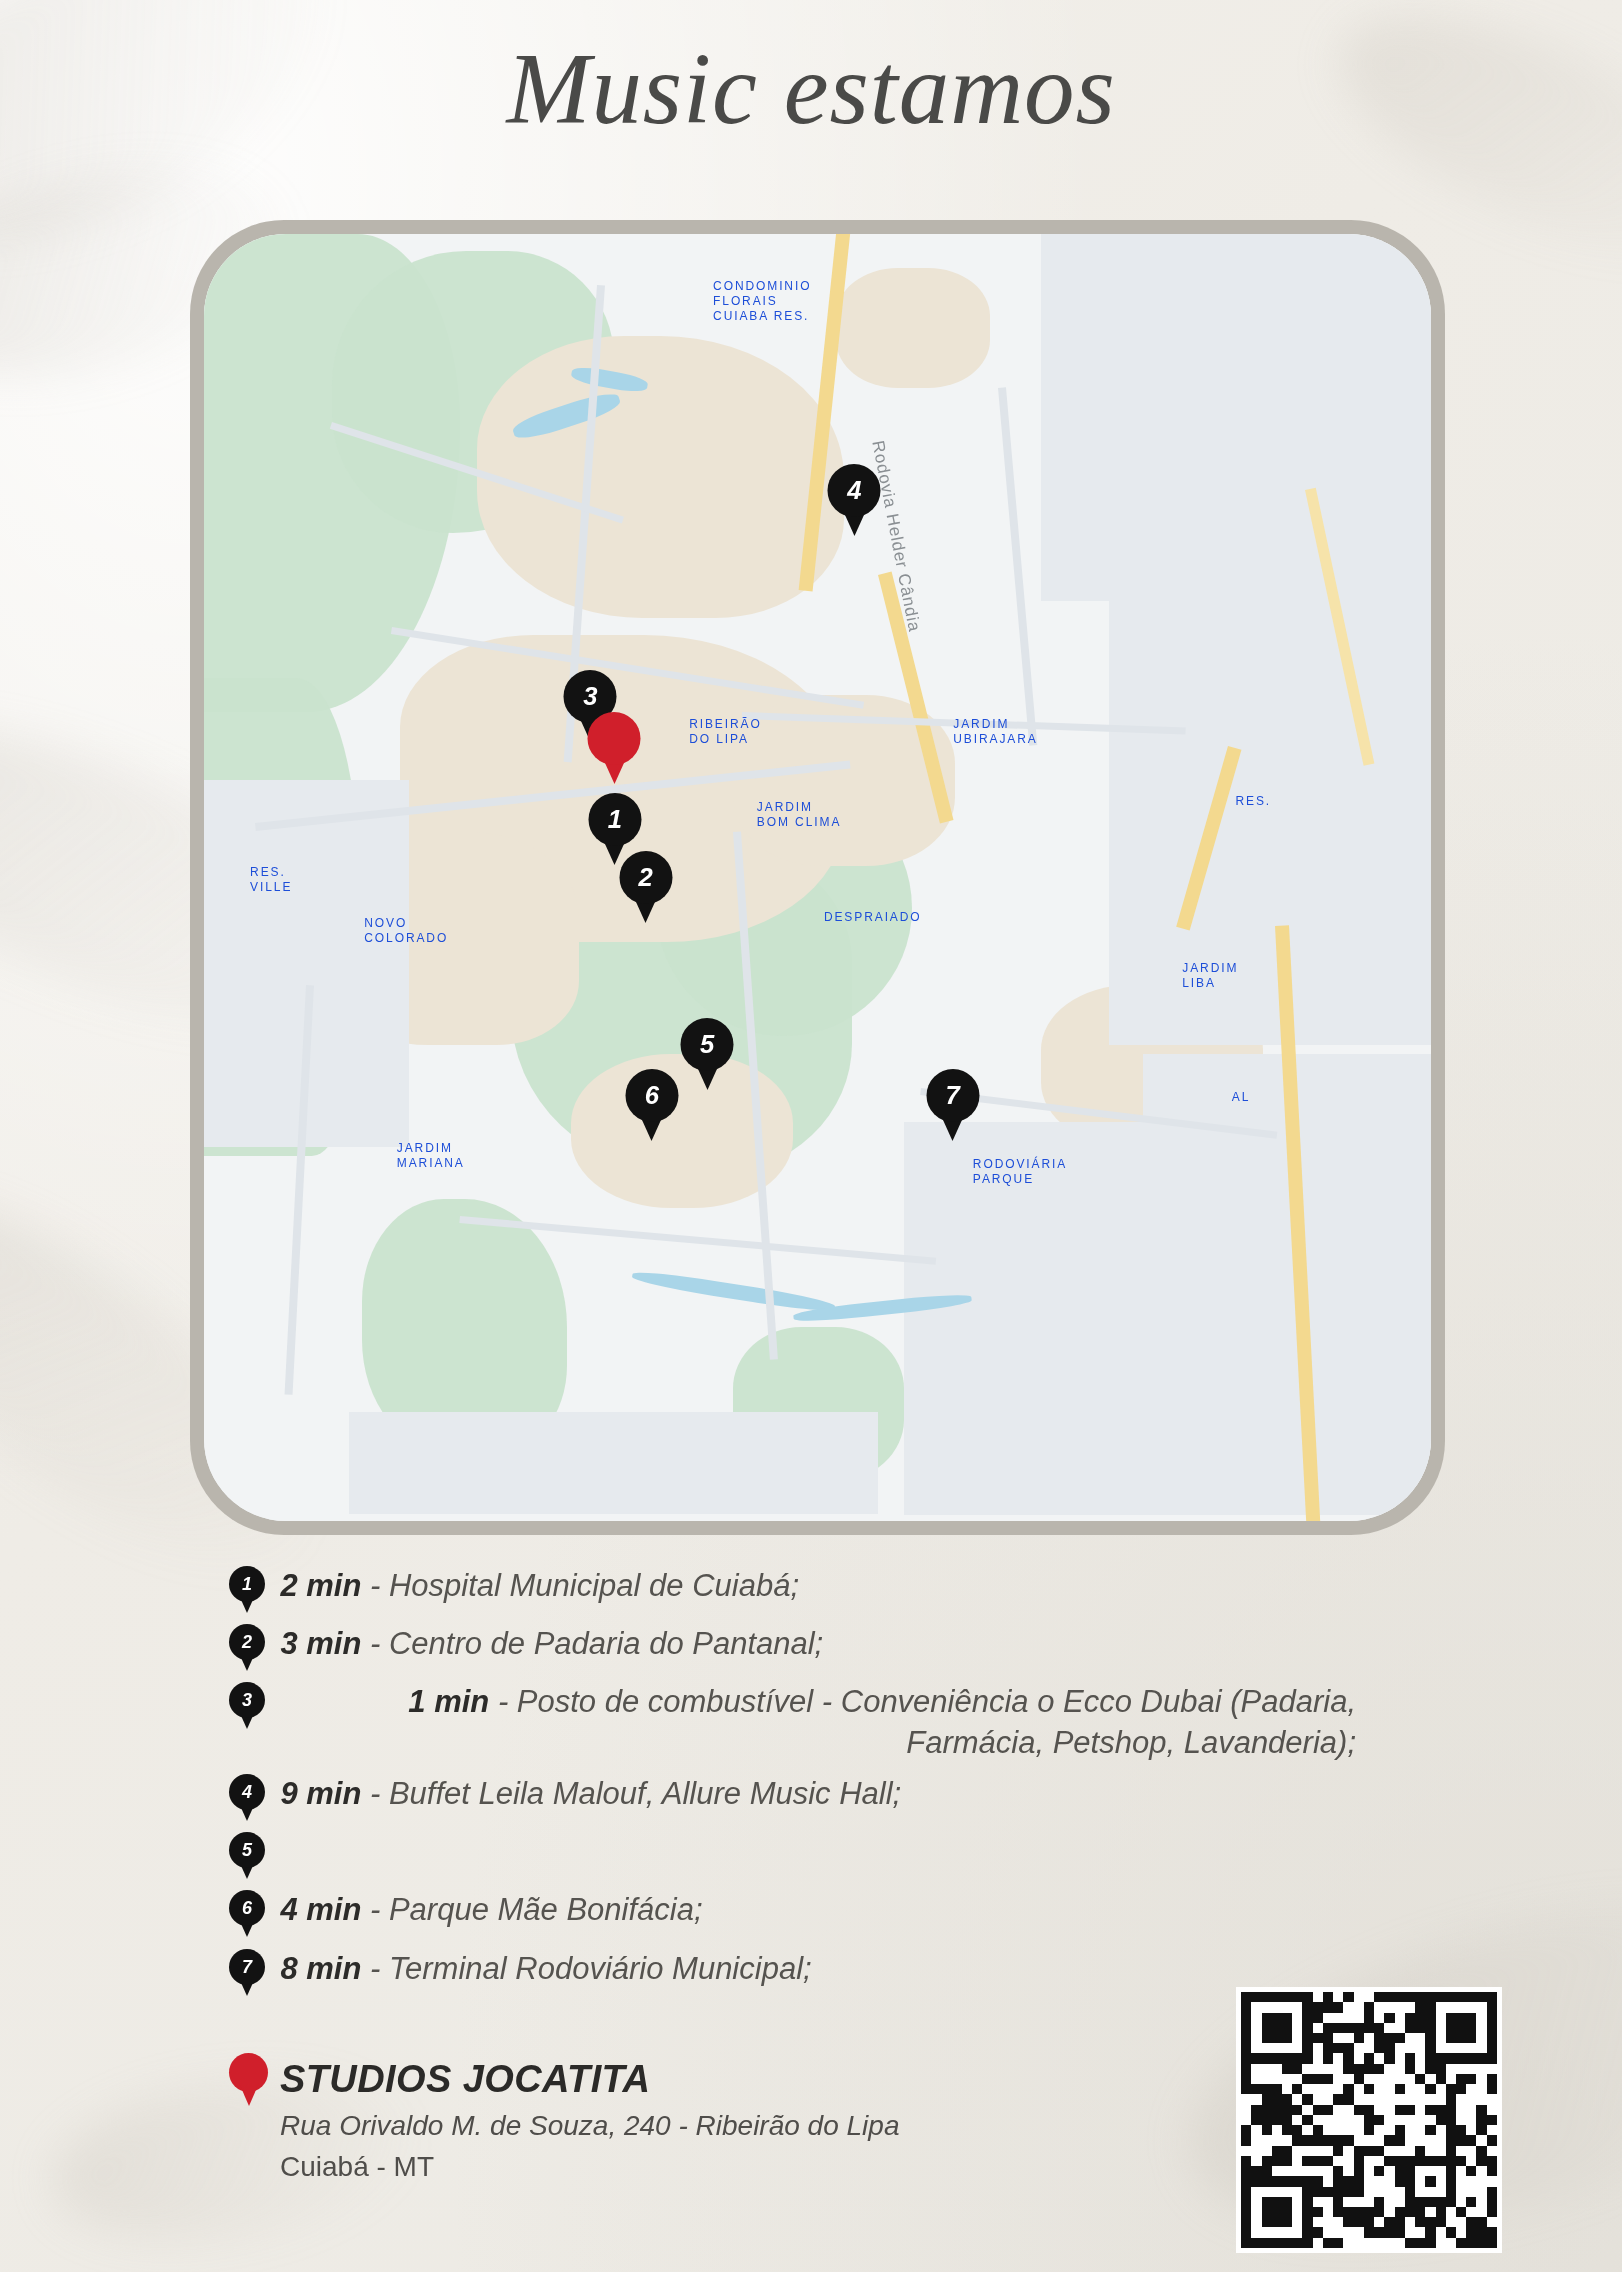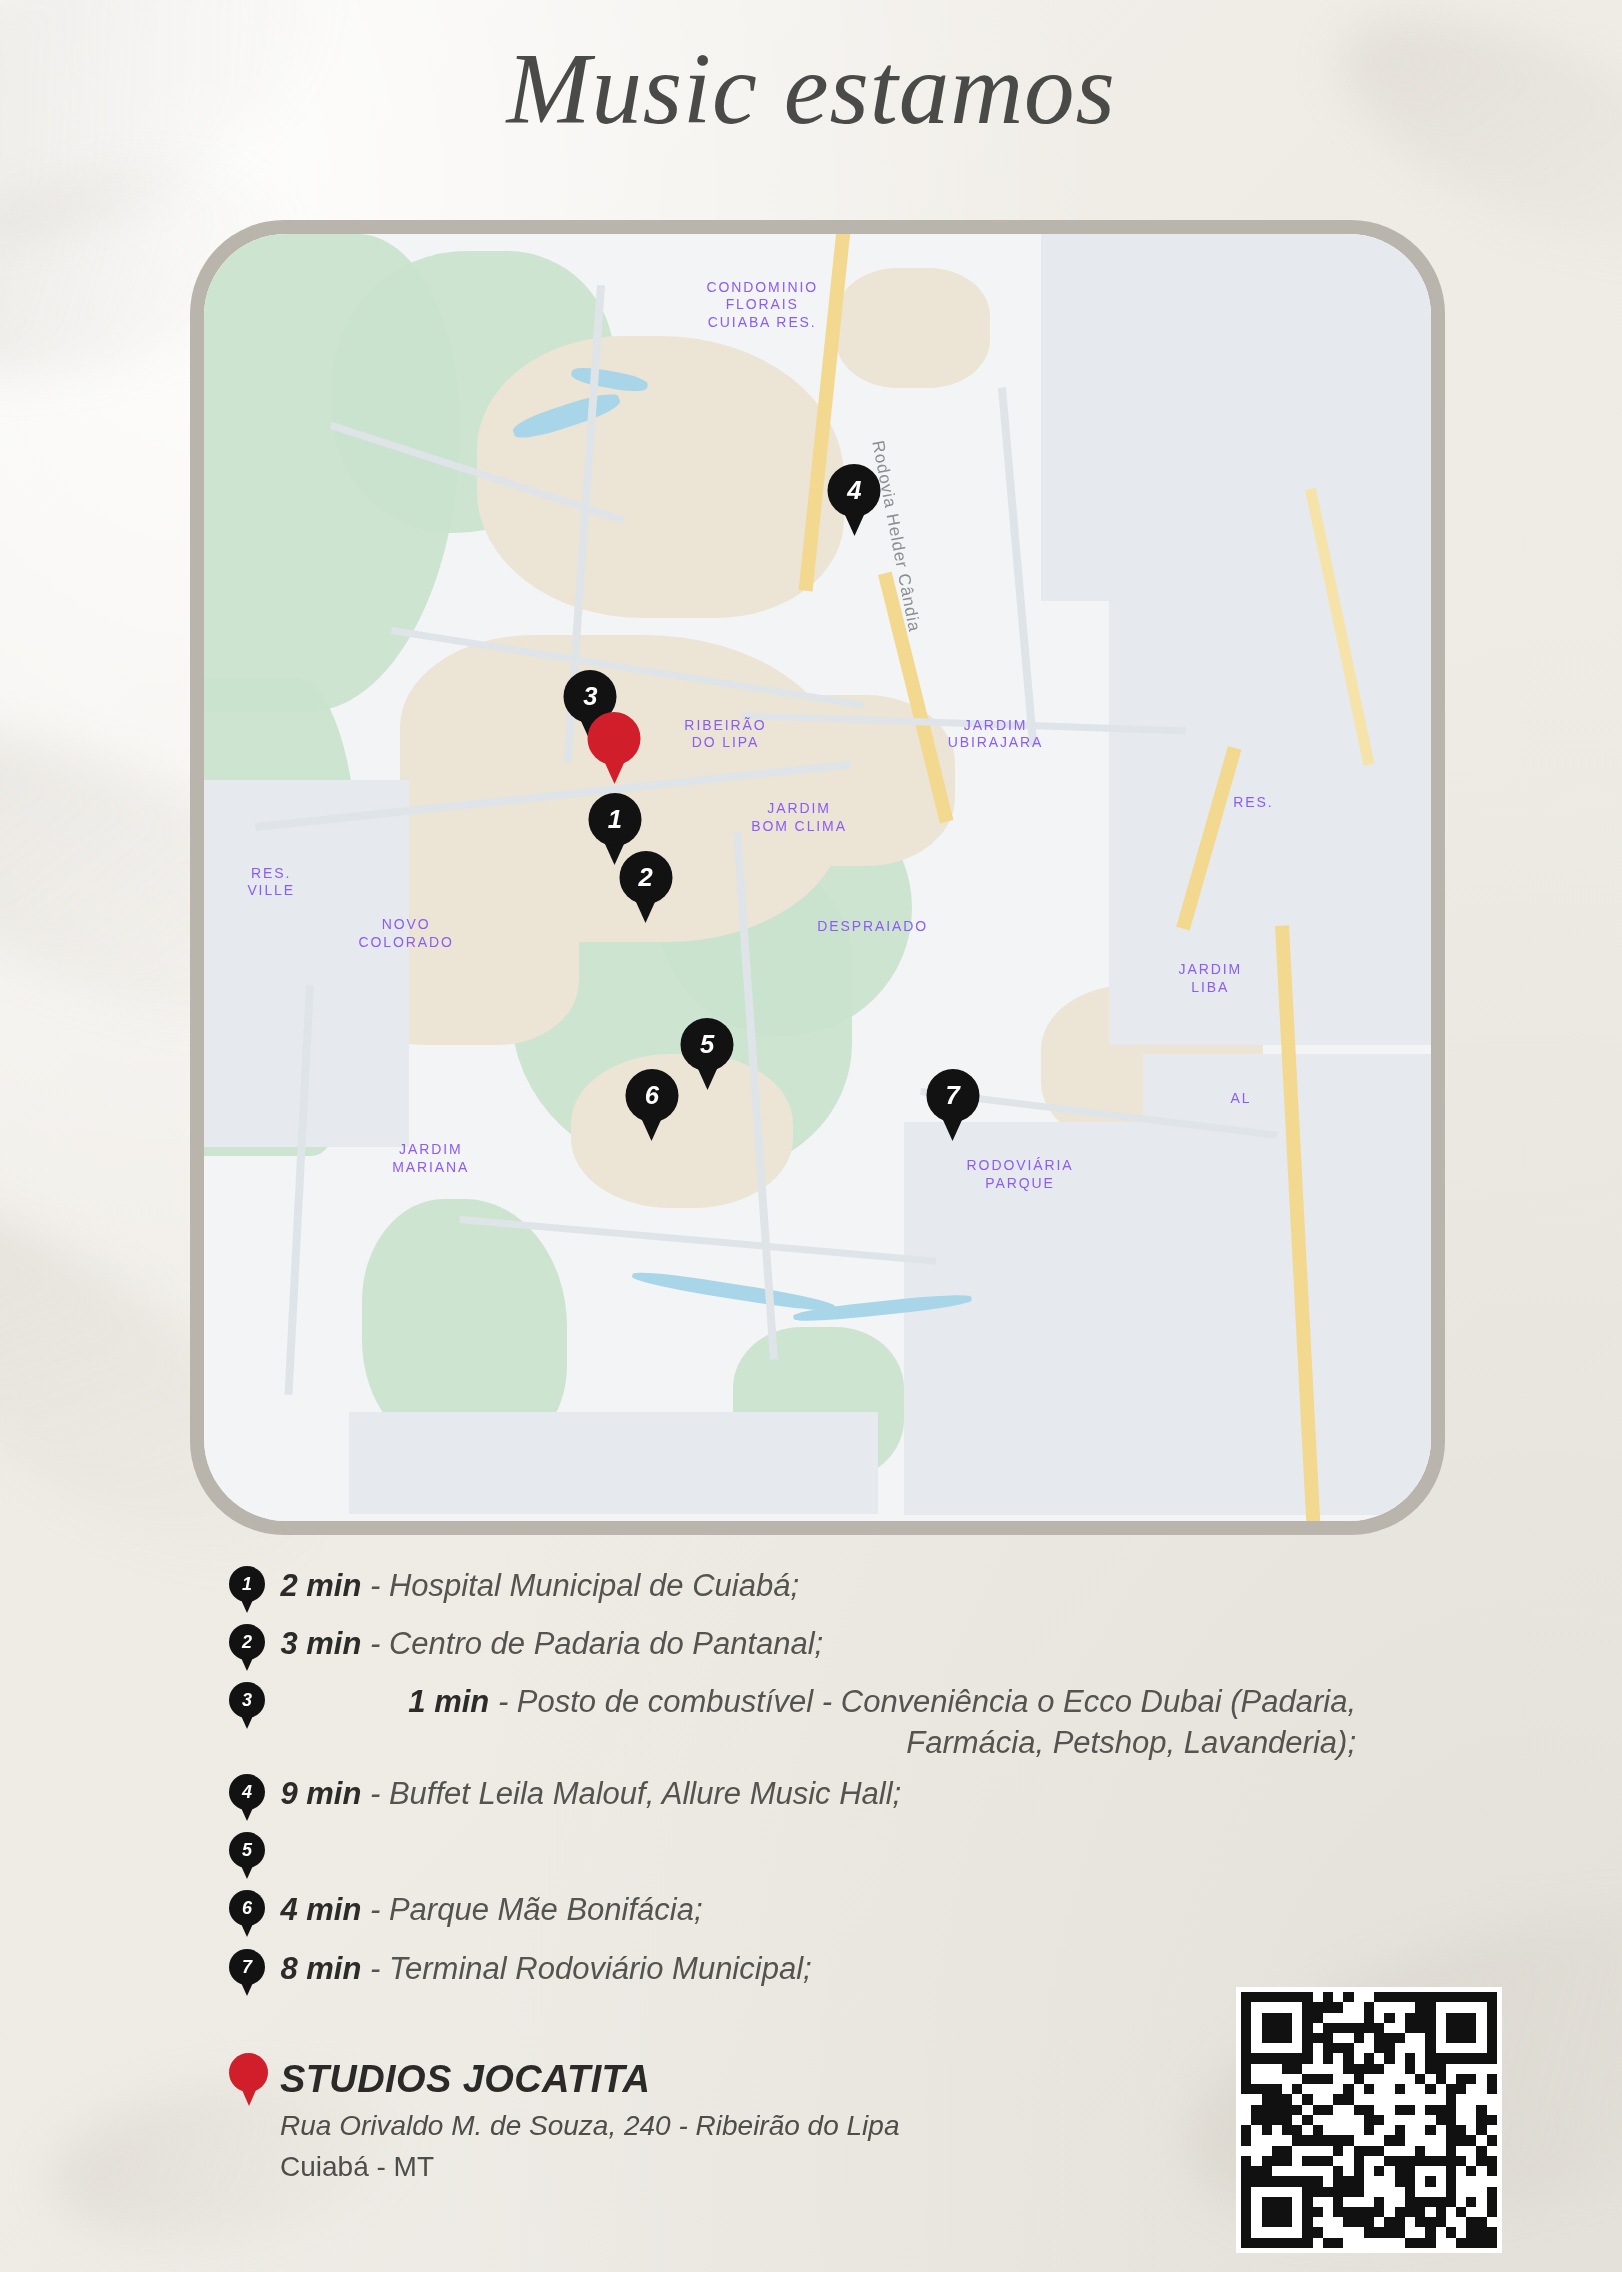--- a/index.html
+++ b/index.html
@@ -101,24 +101,23 @@
     background: #ffffff;
     transform-origin: 0 0;
   }
   .road.gray { background: #dfe4e9; }
   .road.major { background: #f3d98f; }
   .road.major2 { background: #f6e3aa; }
 
   .m-label {
     position: absolute;
     font-family: "Liberation Sans", sans-serif;
-    color: #8b5cf6;
-    font-size: 14px;
+    color: #1d4ed8;
+    font-size: 12px;
     letter-spacing: 1.9px;
-    text-align: center;
     line-height: 1.25;
     white-space: pre;
   }
   .road-label {
     position: absolute;
     color: #8a8f93;
     font-size: 17px;
     letter-spacing: 0.9px;
     white-space: nowrap;
   }
@@ -357,21 +356,21 @@
 DO LIPA</div>
         <div class="m-label" style="left: 48.5%; top: 44%; transform: translateX(-50%);">JARDIM
 BOM CLIMA</div>
         <div class="m-label" style="left: 64.5%; top: 37.5%; transform: translateX(-50%);">JARDIM
 UBIRAJARA</div>
         <div class="m-label" style="left: 85.5%; top: 43.5%; transform: translateX(-50%);">RES.</div>
         <div class="m-label" style="left: 5.5%; top: 49%; transform: translateX(-50%);">RES.
 VILLE</div>
         <div class="m-label" style="left: 16.5%; top: 53%; transform: translateX(-50%);">NOVO
 COLORADO</div>
-        <div class="m-label" style="left: 54.5%; top: 52.5%; transform: translateX(-50%); margin-top: 8px;">DESPRAIADO</div>
+        <div class="m-label" style="left: 54.5%; top: 52.5%; transform: translateX(-50%);">DESPRAIADO</div>
         <div class="m-label" style="left: 82%; top: 56.5%; transform: translateX(-50%);">JARDIM
 LIBA</div>
         <div class="m-label" style="left: 18.5%; top: 70.5%; transform: translateX(-50%);">JARDIM
 MARIANA</div>
         <div class="m-label" style="left: 66.5%; top: 70.5%; transform: translateX(-50%); margin-top: 16px;">RODOVIÁRIA
 PARQUE</div>
         <div class="m-label" style="left: 84.5%; top: 66.5%; transform: translateX(-50%);">AL</div>
       </div>
     <div id="map-pins">
         <div class="pin" style="left: 53%; top: 23.5%;">

